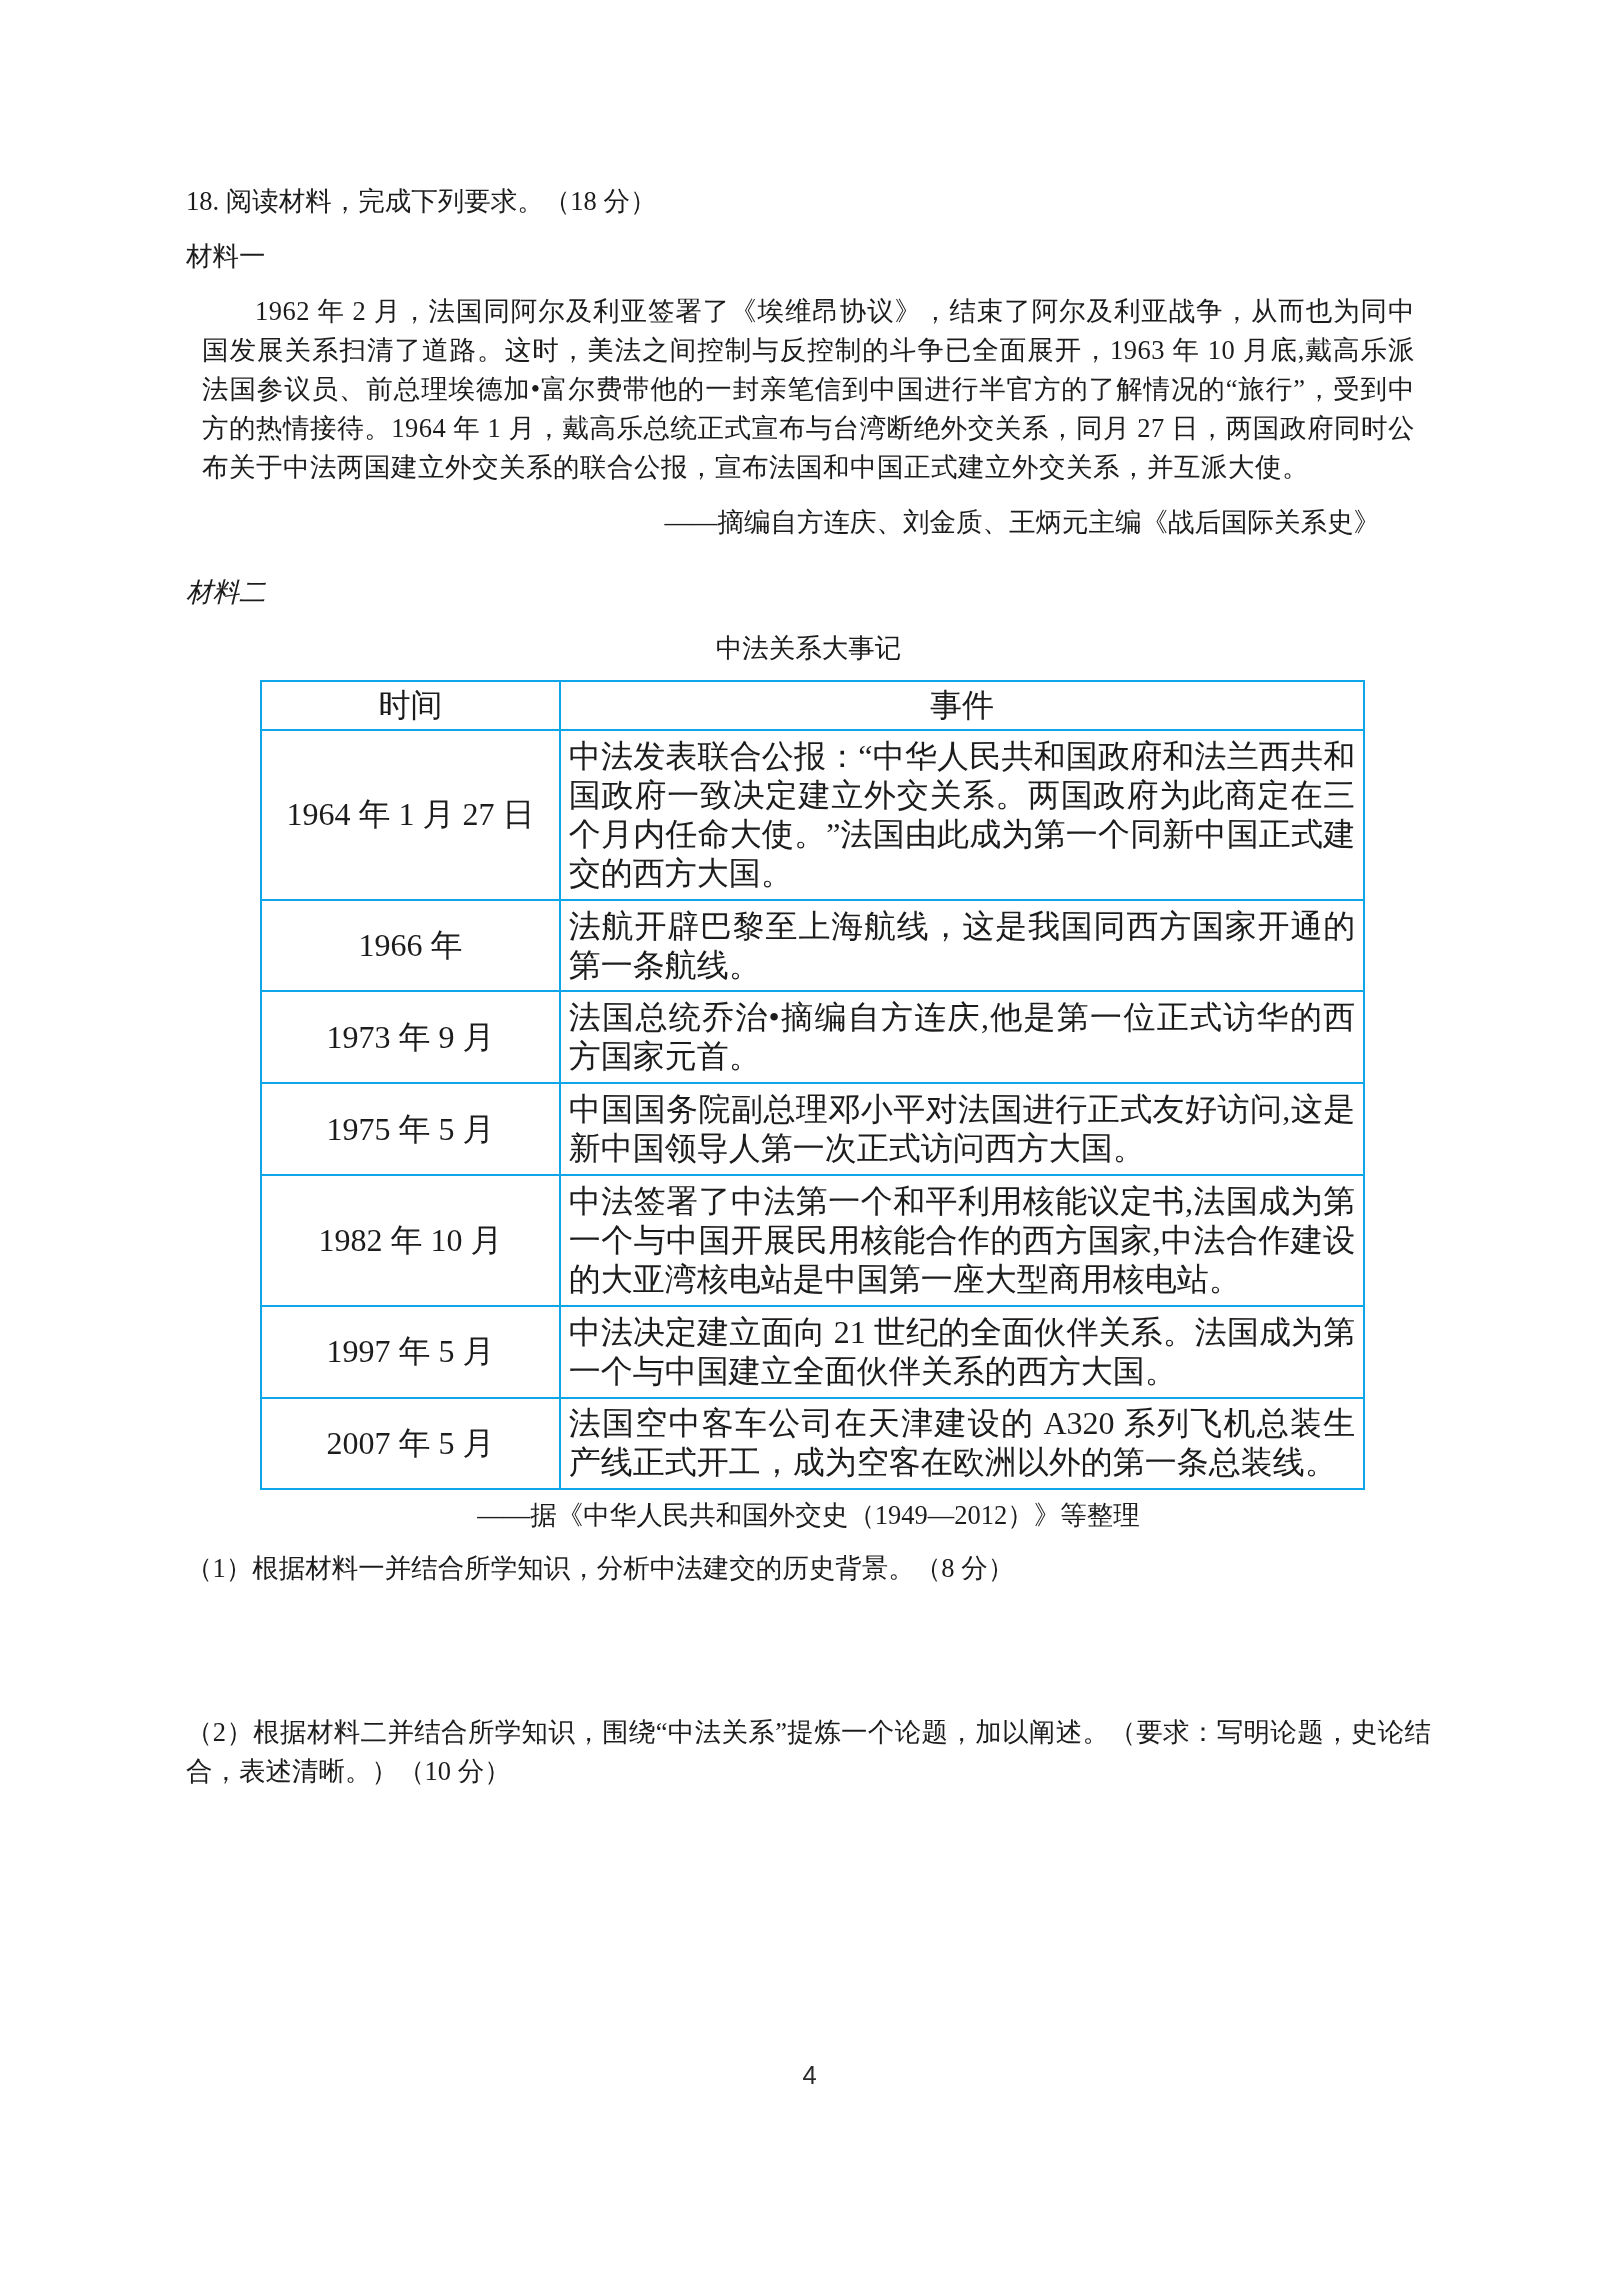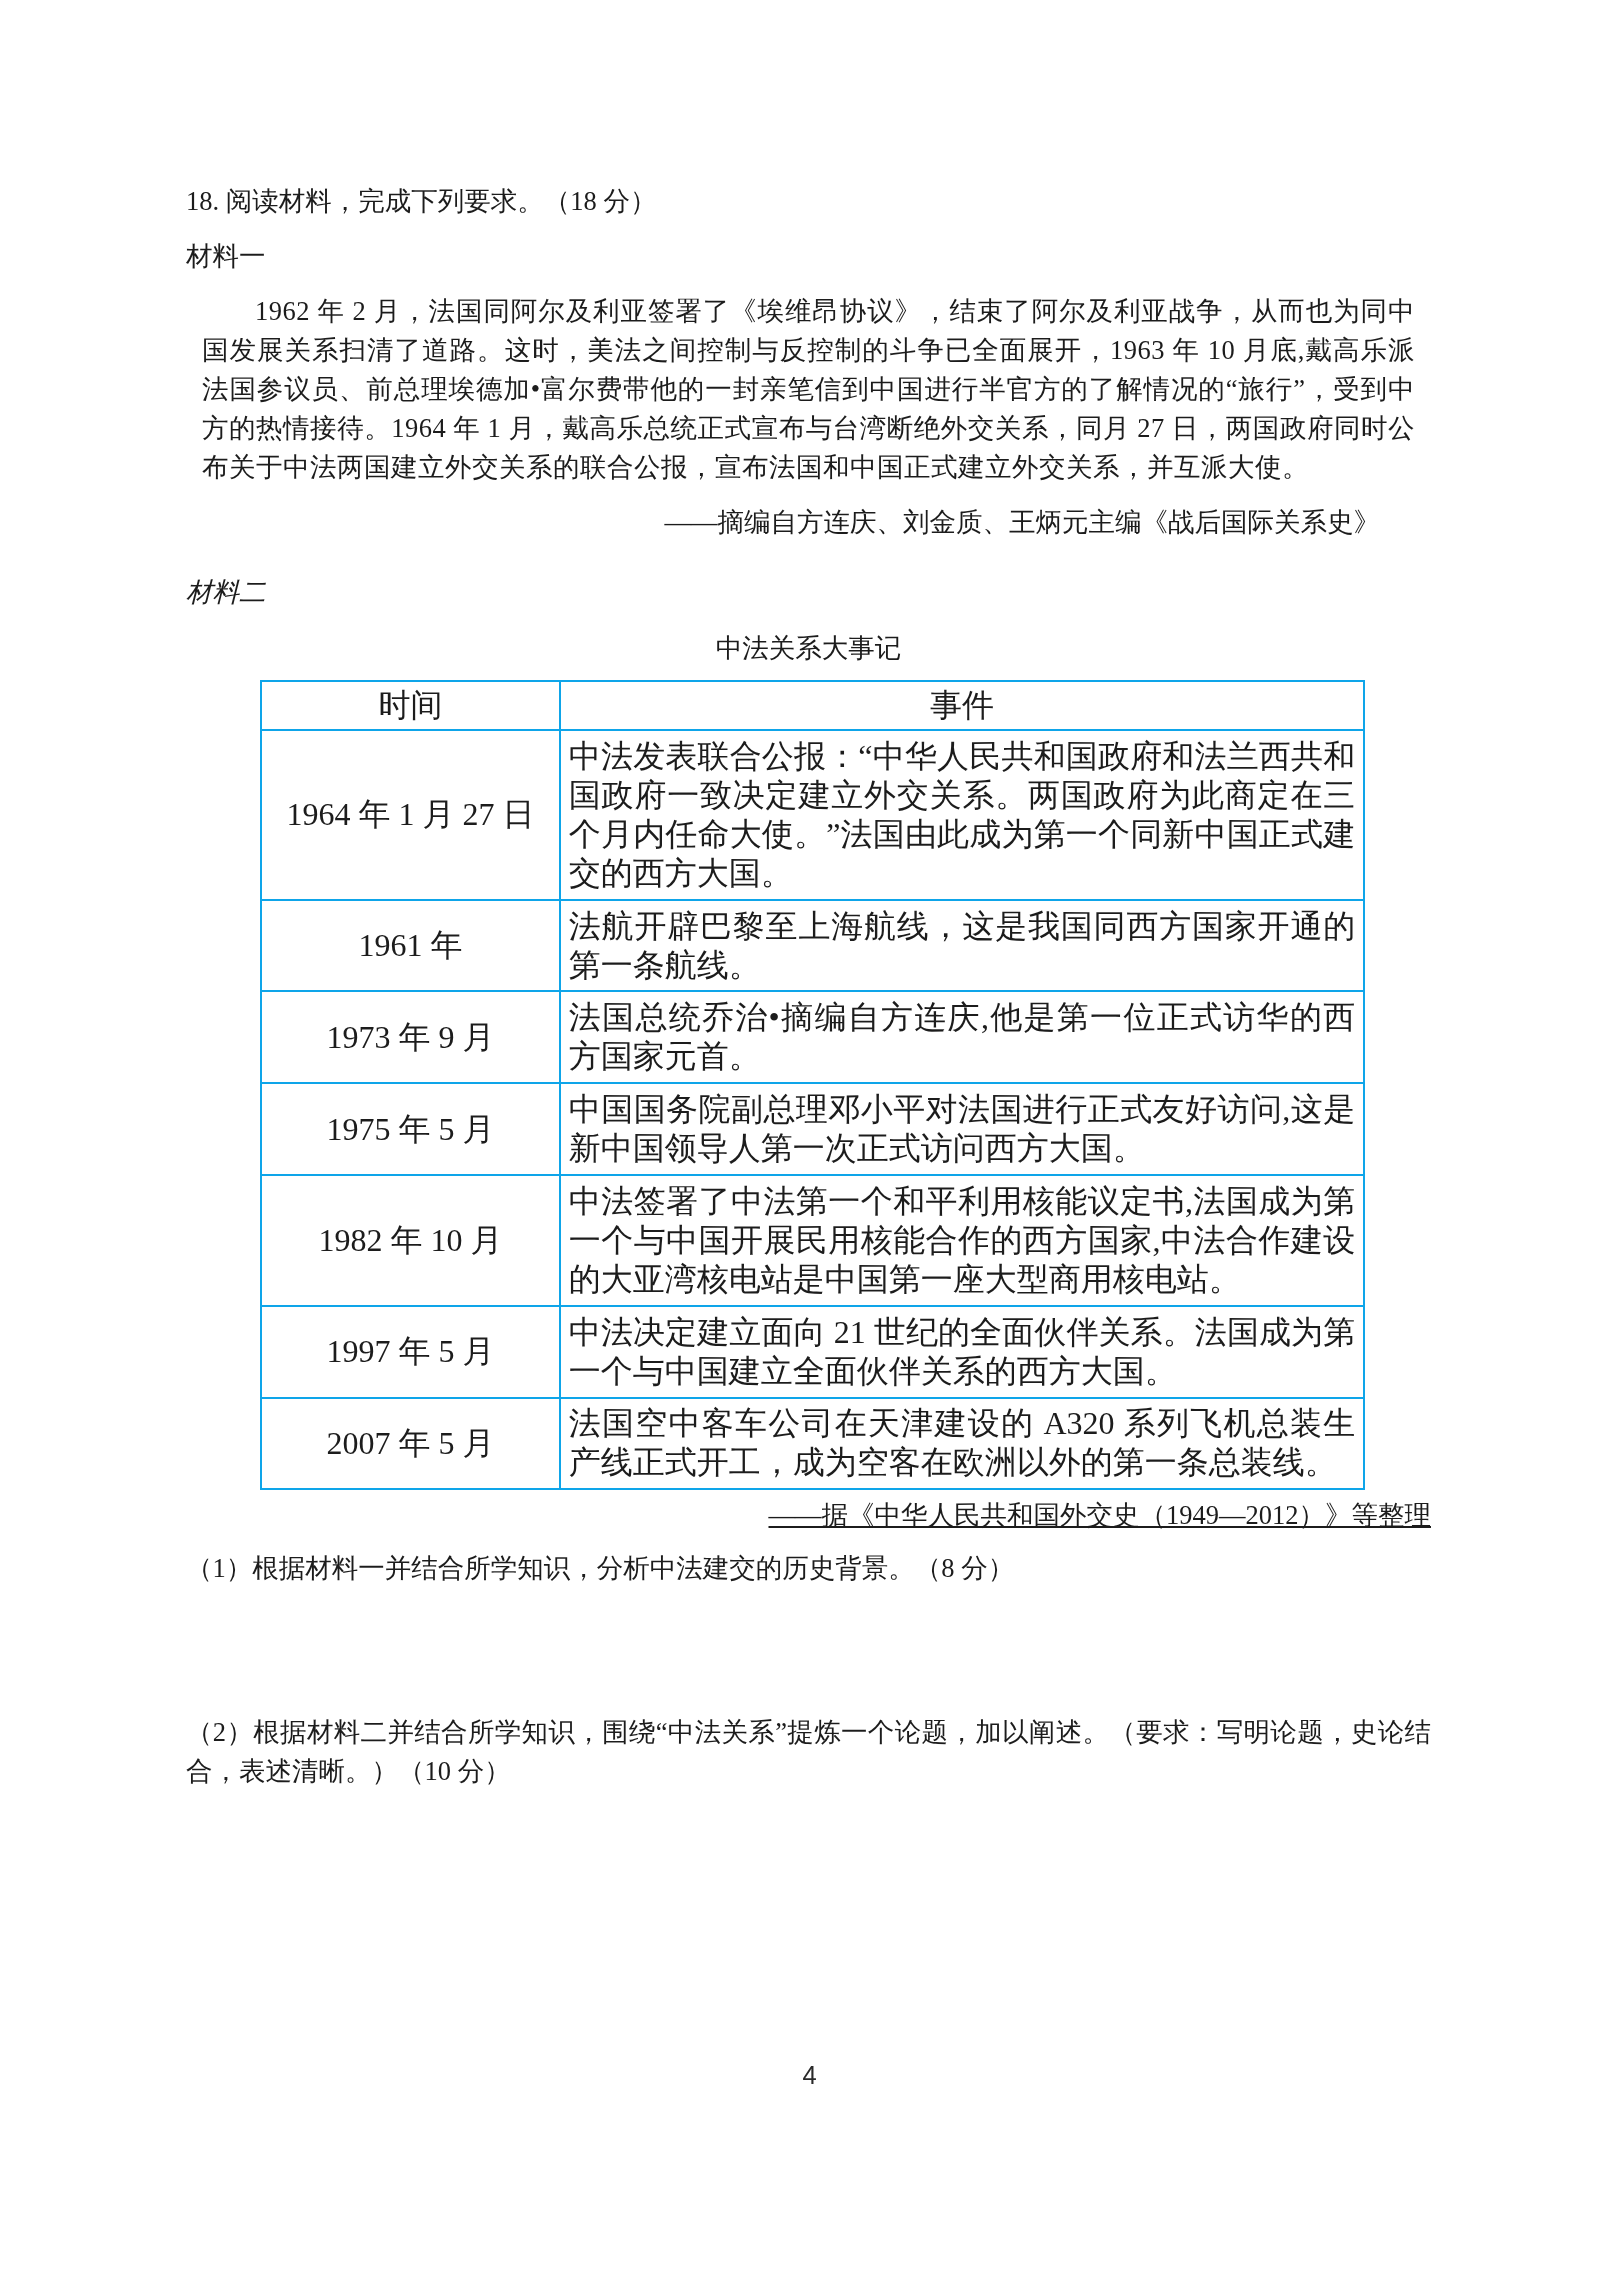--- a/index.html
+++ b/index.html
@@ -67,23 +67,22 @@
   td.t-cell {
     text-align: center;
     padding: 3.9px 5.9px;
     white-space: nowrap;
   }
   td.e-cell {
     text-align: justify;
     padding: 5.9px 7.8px;
   }
   .source2 {
-    text-align: right;
+    text-align: center;
     margin: 5.9px 0 13.7px 0;
-    text-decoration: underline;
   }
   .sub-q1 {
     margin: 0 0 0 0;
     text-align: justify;
   }
   .sub-q2 {
     margin: 125px 0 0 0;
     text-align: justify;
   }
   .page-number {
@@ -124,21 +123,21 @@
         <th class="h-cell">时间</th>
         <th class="h-cell">事件</th>
       </tr>
     </thead>
     <tbody>
       <tr>
         <td class="t-cell">1964 年 1 月 27 日</td>
         <td class="e-cell">中法发表联合公报：“中华人民共和国政府和法兰西共和国政府一致决定建立外交关系。两国政府为此商定在三个月内任命大使。”法国由此成为第一个同新中国正式建交的西方大国。</td>
       </tr>
       <tr>
-        <td class="t-cell">1961 年</td>
+        <td class="t-cell">1966 年</td>
         <td class="e-cell">法航开辟巴黎至上海航线，这是我国同西方国家开通的第一条航线。</td>
       </tr>
       <tr>
         <td class="t-cell">1973 年 9 月</td>
         <td class="e-cell">法国总统乔治•摘编自方连庆,他是第一位正式访华的西方国家元首。</td>
       </tr>
       <tr>
         <td class="t-cell">1975 年 5 月</td>
         <td class="e-cell">中国国务院副总理邓小平对法国进行正式友好访问,这是新中国领导人第一次正式访问西方大国。</td>
       </tr>

